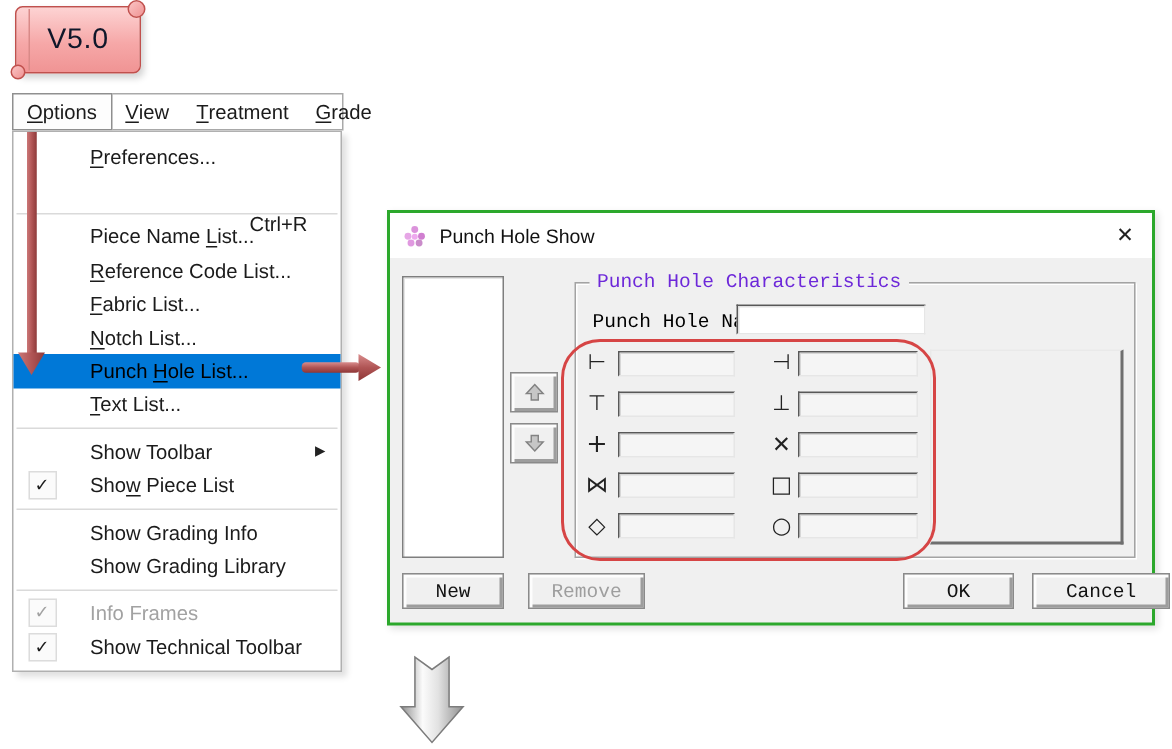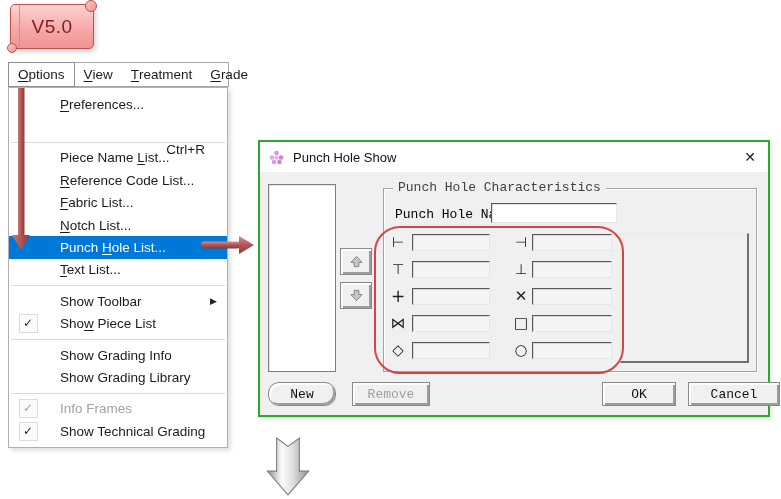--- a/index.html
+++ b/index.html
@@ -10,42 +10,42 @@
   .badge{position:absolute;left:10px;top:4px;width:84px;height:45px;z-index:6;}
   .badge-body{position:absolute;inset:0;border:1.6px solid #c0504d;border-radius:5px;
       background:linear-gradient(180deg,#fdd3d3 0%,#f6a8a8 55%,#f09494 100%);
       box-shadow:2px 3px 5px rgba(0,0,0,0.18);}
   .badge-roll{position:absolute;left:9px;top:2px;bottom:2px;width:0;border-left:1.6px solid #d98a88;}
   .badge-curl{position:absolute;right:-3px;top:-4px;width:10px;height:10px;border:1.6px solid #c0504d;
       border-radius:50%;background:linear-gradient(135deg,#fbc4c4,#ef9393);}
   .badge-curl2{position:absolute;left:-3px;bottom:-4px;width:8px;height:8px;border:1.6px solid #c0504d;
       border-radius:50%;background:linear-gradient(135deg,#fbc4c4,#ef9393);}
   .badge-label{position:absolute;inset:0;display:flex;align-items:center;justify-content:center;
-      font-size:19px;color:#7f1d1d;letter-spacing:0.5px;}
+      font-size:19px;color:#0f172a;letter-spacing:0.5px;}
 
   
   .menubar{position:absolute;left:8px;top:62px;width:221px;height:25px;border:1px solid #a9a9a9;
       background:#fff;display:flex;align-items:stretch;font-size:13.5px;color:#1b1b1b;box-sizing:border-box;}
   .mb-item{padding:0 9px;display:flex;align-items:center;cursor:default;}
   .mb-item.selected{border:1px solid #8f8f8f;margin:-1px 0 -1px -1px;background:#fdfdfd;}
   u{text-underline-offset:2px;}
 
   
   .menu{position:absolute;left:8px;top:87px;width:220px;box-sizing:border-box;border:1px solid #b0b0b0;
       background:#fff;padding:5px 0;z-index:2;box-shadow:3px 3px 4px rgba(0,0,0,0.12);}
   .menu-item{height:22.4px;display:flex;align-items:center;font-size:13.5px;color:#1b1b1b;
       padding:0 6px 0 7px;white-space:nowrap;cursor:default;}
   .menu-item .check{flex:0 0 24px;display:flex;align-items:center;justify-content:center;
       font-family:"DejaVu Sans",sans-serif;font-size:12px;color:#1b1b1b;}
   .menu-item.checked .check span{width:17px;height:17px;line-height:16px;text-align:center;
       border:1px solid #dcdcdc;background:#fbfbfb;}
   .menu-item .label{margin-left:20px;flex:1;}
   .menu-item .shortcut{margin-left:auto;padding-right:16px;margin-top:46px;}
   .menu-item .submenu{font-family:"DejaVu Sans",sans-serif;font-size:9px;padding-right:4px;color:#222;}
-  .menu-item.highlighted{background:var(--highlight,#0078d7);color:#ffffff;}
+  .menu-item.highlighted{background:var(--highlight,#0078d7);color:#000000;}
   .menu-item.disabled{color:#a2a2a2;}
   .menu-item.disabled .check{color:#a2a2a2;}
   .menu-sep{border-top:1px solid #dadada;margin:4px 2px;}
 
   
   .annot{position:absolute;z-index:5;pointer-events:none;}
 
   
   .dialog{position:absolute;left:258px;top:140px;width:508px;height:273px;
       border:2px solid var(--green,#2ca82c);background:var(--dialog-bg,#f0f0f0);
@@ -60,21 +60,21 @@
   .listbox{position:absolute;left:8px;top:42px;width:66px;height:186px;background:#fff;
       border:1px solid #7e7e7e;box-shadow:inset 1px 1px 0 rgba(0,0,0,0.10);}
 
   .btn3d{background:#f0f0f0;border:1px solid #8a8a8a;
       box-shadow:inset 2px 2px 0 #fdfdfd,inset -2px -2px 0 #9d9d9d;cursor:default;}
   .spinbtn{position:absolute;width:32px;height:27px;display:flex;align-items:center;justify-content:center;padding:0;}
 
   .groupbox{position:absolute;left:123px;top:46px;width:372px;height:182px;border:1px solid #a3a3a3;
       box-shadow:1px 1px 0 #ffffff,inset 1px 1px 0 #ffffff;}
   .gb-label{position:absolute;top:-9px;left:9px;background:var(--dialog-bg,#f0f0f0);padding:0 5px;
-      font-size:13px;color:#404040;white-space:nowrap;}
+      font-size:13px;color:#6d28d9;white-space:nowrap;}
   .name-label{position:absolute;left:135px;top:65px;font-size:13px;color:#000;white-space:nowrap;}
   .sunken{box-sizing:border-box;border:1px solid;border-color:#585858 #e6e6e6 #e6e6e6 #585858;
       box-shadow:inset 1px 1px 0 rgba(0,0,0,0.12);font-family:"Liberation Mono",monospace;font-size:12px;
       padding:0 3px;outline:none;}
   .name-input{position:absolute;left:231px;top:61px;width:126px;height:20px;background:#ffffff;}
 
   .red-annot{position:absolute;left:114px;top:84px;width:246px;height:144px;border:2px solid var(--red-annot,#d64545);
       border-radius:26px;z-index:4;pointer-events:none;}
 
   .sym{position:absolute;width:24px;height:17px;line-height:17px;text-align:center;
@@ -84,21 +84,21 @@
   .col-r-sym{left:249px;} .col-r-inp{left:272px;width:80px;}
   .row0{top:92px;} .row1{top:119px;} .row2{top:146px;} .row3{top:173px;} .row4{top:200px;}
 
   .preview-panel{position:absolute;left:360px;top:91px;width:126px;height:127px;background:#f0f0f0;
       border-top:1px solid #e9e9e9;border-left:1px solid #e9e9e9;
       border-right:2px solid #6f6f6f;border-bottom:2px solid #6f6f6f;}
 
   .dlg-btn{position:absolute;top:240px;height:24px;font-family:"Liberation Mono",monospace;
       font-size:13px;color:#111;}
   .dlg-btn.disabled{color:#9e9e9e;}
-  #btn-new{left:8px;width:68px;border-radius:11px;} #btn-remove{left:92px;width:78px;}
+  #btn-new{left:8px;width:68px;} #btn-remove{left:92px;width:78px;}
   #btn-ok{left:342px;width:74px;} #btn-cancel{left:428px;width:92px;}
 </style>
 </head>
 <body>
 
 <div id="stage">
 
   <div class="badge">
     <div class="badge-body"></div>
     <div class="badge-roll"></div>
@@ -173,21 +173,21 @@
     <div class="menu-item checked disabled">
       <span class="check">
           <span>✓</span>
         </span>
       <span class="label">Info Frames</span>
     </div>
     <div class="menu-item checked">
       <span class="check">
           <span>✓</span>
         </span>
-      <span class="label">Show Technical Grading</span>
+      <span class="label">Show Technical Toolbar</span>
     </div>
   </div>
 
   <svg class="annot" style="left:11px;top:88px;" width="20" height="163" viewBox="0 0 20 163">
     <defs>
       <linearGradient id="rgv" x1="0" y1="0" x2="1" y2="0">
         <stop offset="0" stop-color="#cb7777"></stop>
           <stop offset="0.5" stop-color="#b05555"></stop>
           <stop offset="1" stop-color="#8e3a3a"></stop>
       </linearGradient>

